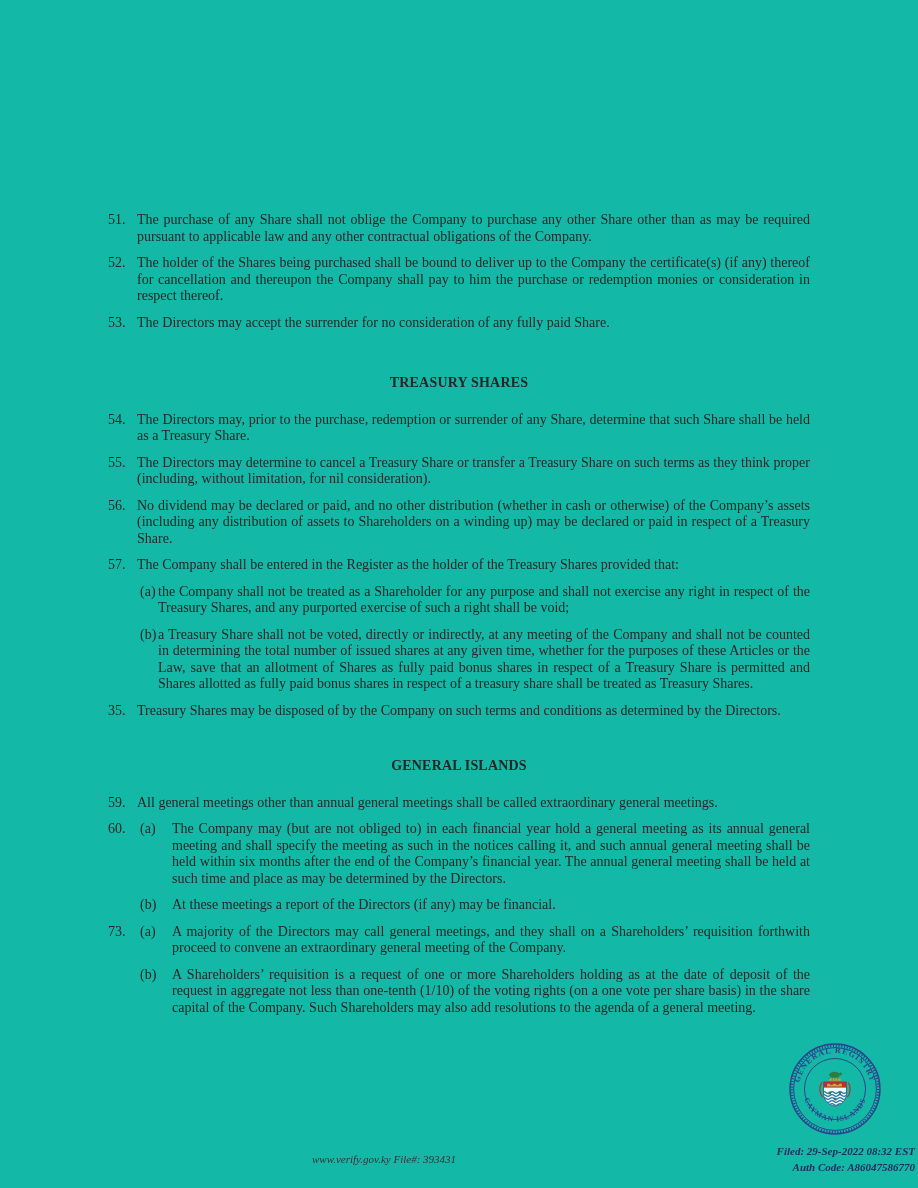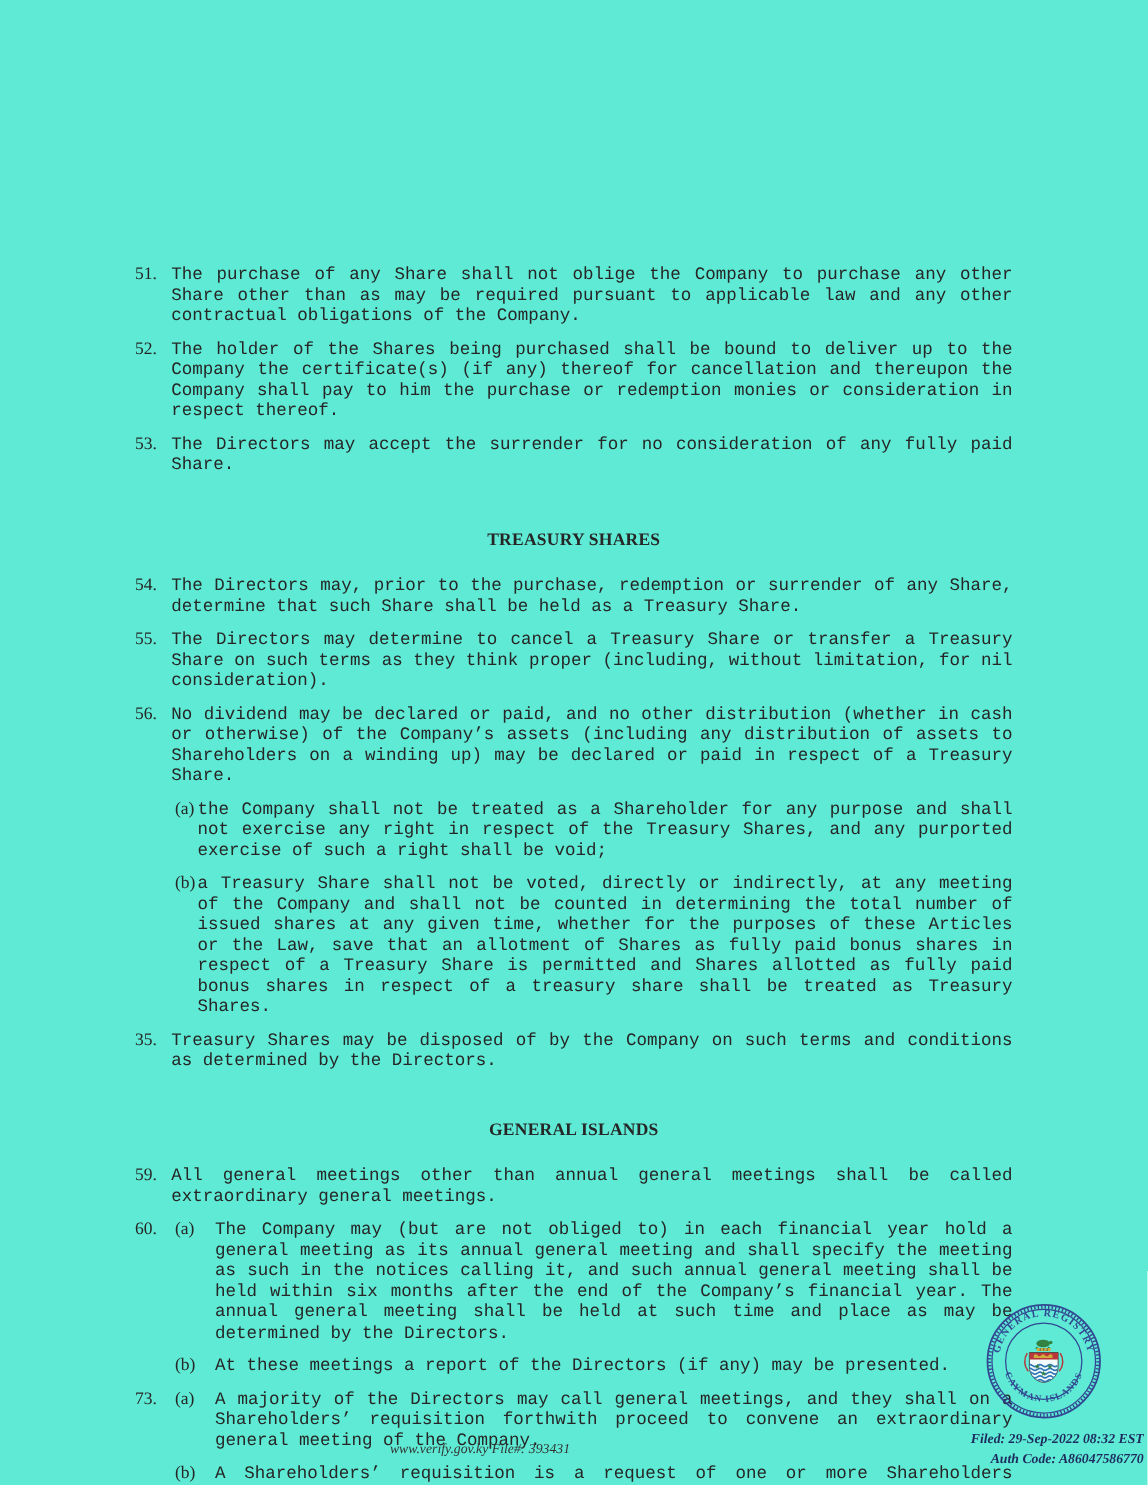--- a/index.html
+++ b/index.html
@@ -1,31 +1,31 @@
 <!DOCTYPE html>
 <html><head>
 <meta charset="utf-8">
 <style>
   html,body{margin:0;padding:0;background:#ffffff;}
   .page{
     position:relative;
     width:918px;height:1188px;
-    background:#5eead4;
+    background:#14b8a6;
     font-family:"Liberation Serif","DejaVu Serif",serif;
     color:#262626;
     overflow:hidden;
   }
   .content{
     position:absolute;
     left:108px;top:212px;width:702px;
     font-size:14px;line-height:16.5px;
   }
   .para{display:flex;margin:0 0 10px 0;}
   .num{width:29px;flex:none;}
-  .ptext{flex:1;text-align:justify;font-family:Liberation Mono, monospace;}
+  .ptext{flex:1;text-align:justify;}
   .sub{margin-left:32px;}
   .sub .marker{width:18px;flex:none;}
   .row3 .num{width:32px;}
   .row3 .marker{width:32px;flex:none;}
   .sub3{margin-left:32px;}
   .sub3 .marker{width:32px;flex:none;}
   .heading{font-weight:bold;letter-spacing:0.2px;text-align:center;}
   .h-treasury{margin:44px 0 20px 0;}
   .h-general{margin:39px 0 20px 0;}
   .stamp-block{
@@ -77,20 +77,24 @@
     <div class="para">
       <span class="num">55.</span>
       <div class="ptext">The Directors may determine to cancel a Treasury Share or transfer a Treasury Share on such terms as they think proper (including, without limitation, for nil consideration).</div>
     </div>
 
     <div class="para">
       <span class="num">56.</span>
       <div class="ptext">No dividend may be declared or paid, and no other distribution (whether in cash or otherwise) of the Company’s assets (including any distribution of assets to Shareholders on a winding up) may be declared or paid in respect of a Treasury Share.</div>
     </div>
 
+    <div class="para">
+      <span class="num">57.</span>
+      <div class="ptext">The Company shall be entered in the Register as the holder of the Treasury Shares provided that:</div>
+    </div>
 
     <div class="para sub">
       <span class="marker">(a)</span>
       <div class="ptext">the Company shall not be treated as a Shareholder for any purpose and shall not exercise any right in respect of the Treasury Shares, and any purported exercise of such a right shall be void;</div>
     </div>
 
     <div class="para sub">
       <span class="marker">(b)</span>
       <div class="ptext">a Treasury Share shall not be voted, directly or indirectly, at any meeting of the Company and shall not be counted in determining the total number of issued shares at any given time, whether for the purposes of these Articles or the Law, save that an allotment of Shares as fully paid bonus shares in respect of a Treasury Share is permitted and Shares allotted as fully paid bonus shares in respect of a treasury share shall be treated as Treasury Shares.</div>
     </div>
@@ -108,21 +112,21 @@
     </div>
 
     <div class="para row3">
       <span class="num">60.</span>
       <span class="marker">(a)</span>
       <div class="ptext">The Company may (but are not obliged to) in each financial year hold a general meeting as its annual general meeting and shall specify the meeting as such in the notices calling it, and such annual general meeting shall be held within six months after the end of the Company’s financial year. The annual general meeting shall be held at such time and place as may be determined by the Directors.</div>
     </div>
 
     <div class="para sub3">
       <span class="marker">(b)</span>
-      <div class="ptext">At these meetings a report of the Directors (if any) may be presented.</div>
+      <div class="ptext">At these meetings a report of the Directors (if any) may be financial.</div>
     </div>
 
     <div class="para row3">
       <span class="num">73.</span>
       <span class="marker">(a)</span>
       <div class="ptext">A majority of the Directors may call general meetings, and they shall on a Shareholders’ requisition forthwith proceed to convene an extraordinary general meeting of the Company.</div>
     </div>
 
     <div class="para sub3">
       <span class="marker">(b)</span>

